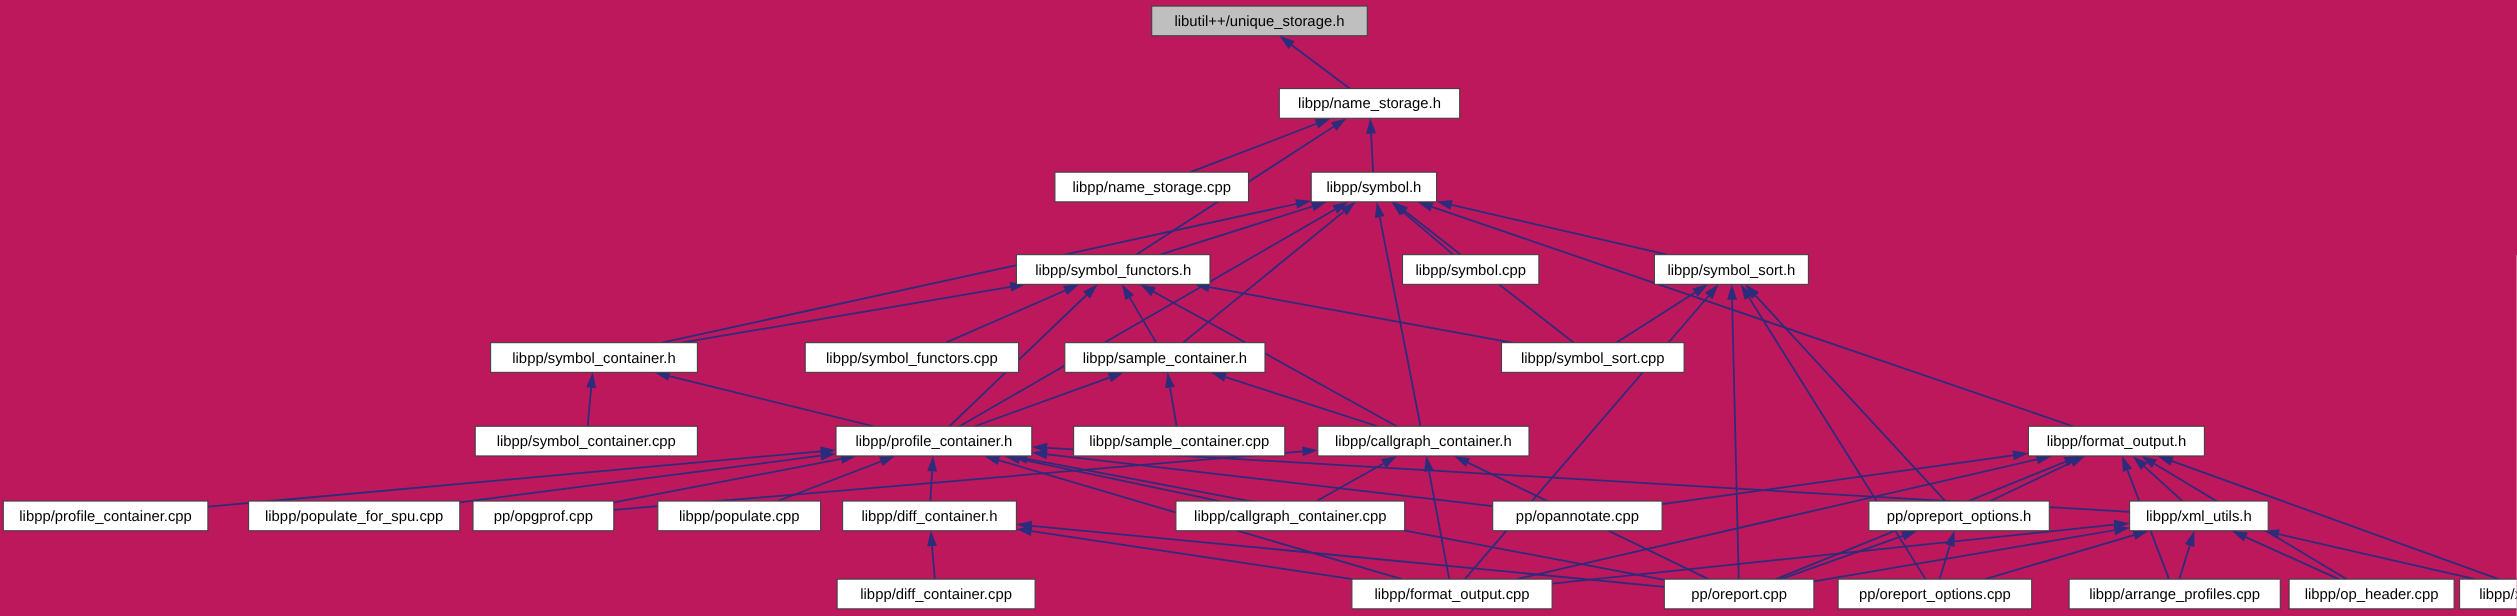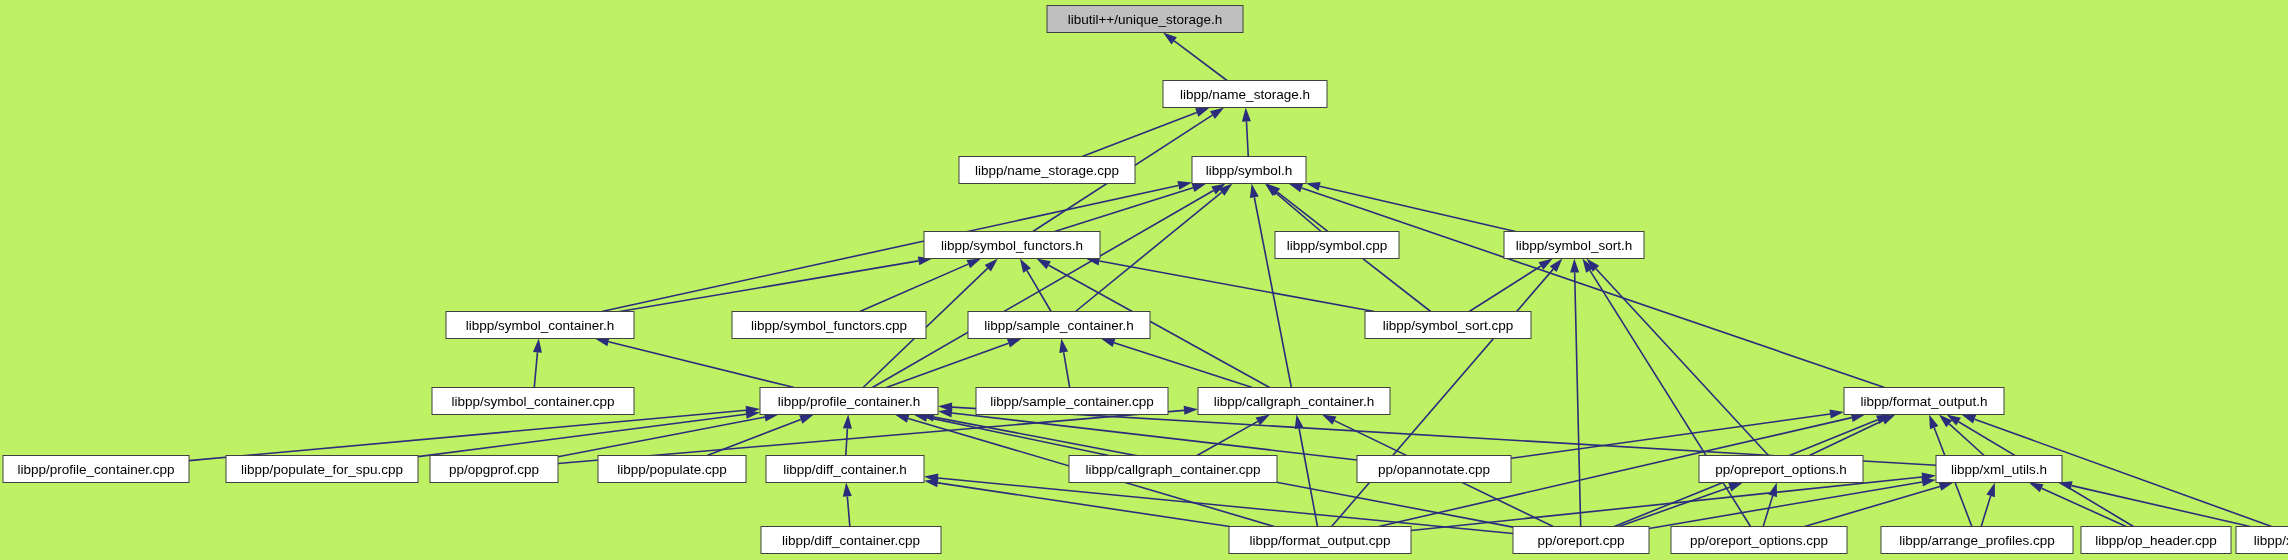--- a/index.html
+++ b/index.html
@@ -4,21 +4,21 @@
 <style>
   html, body {
     margin: 0;
     padding: 0;
     background: #ffffff;
   }
   #graph-root {
     position: relative;
     width: 2288px;
     height: 560px;
-    background: #bef264;
+    background: #be185d;
     font-family: "Liberation Sans", sans-serif;
   }
   svg#graph-canvas {
     position: absolute;
     left: 0;
     top: 0;
     width: 2288px;
     height: 560px;
     display: block;
   }

